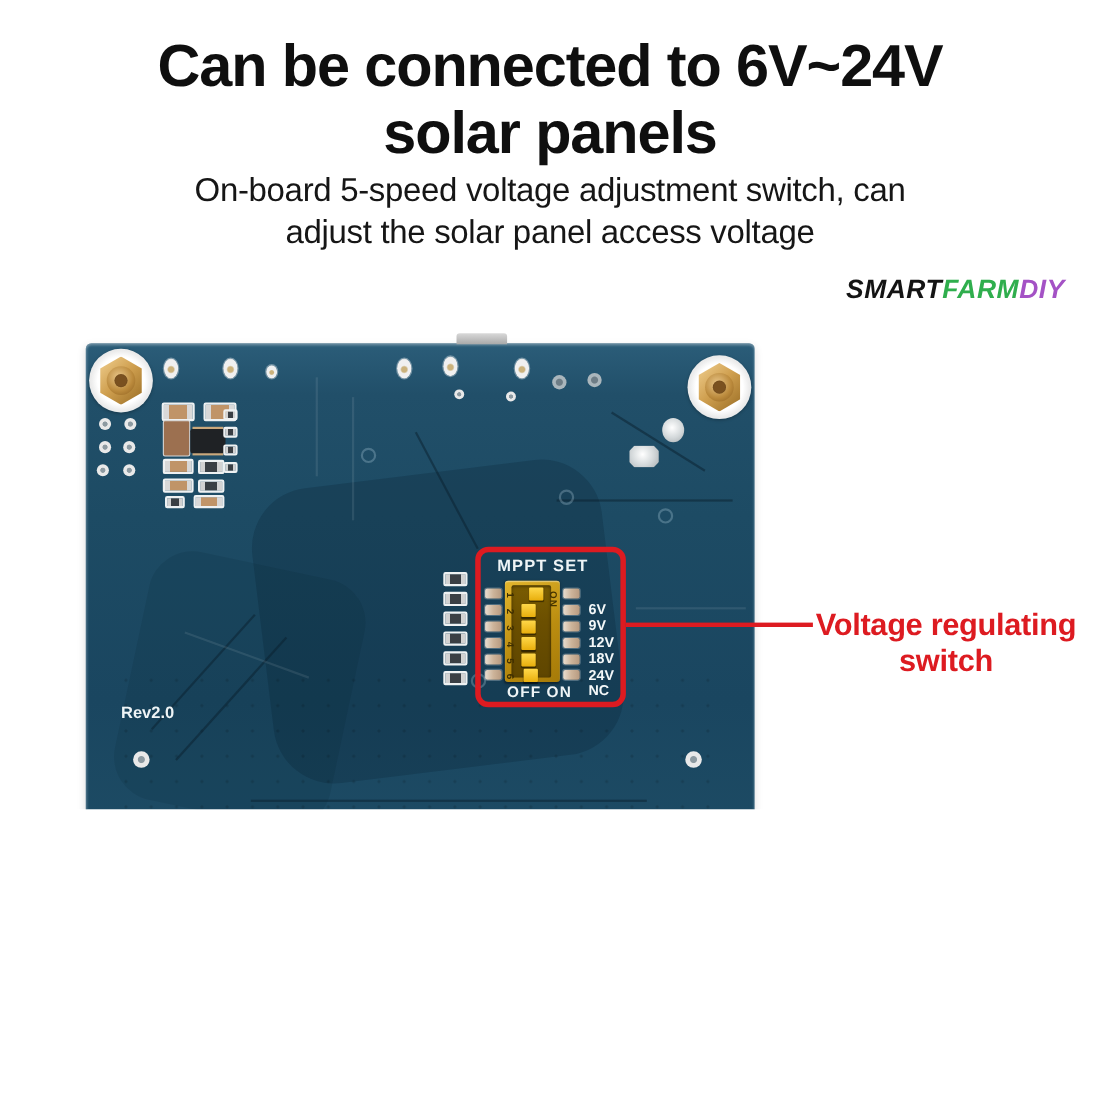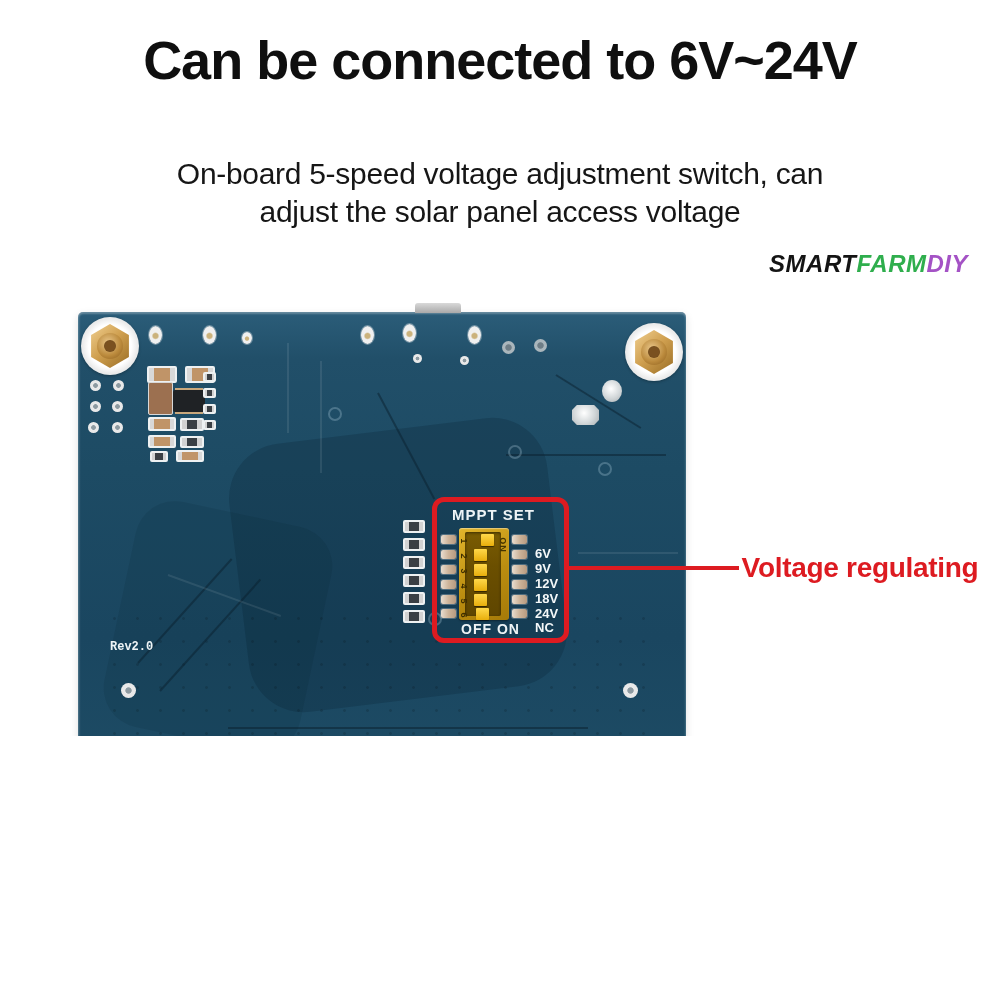--- a/index.html
+++ b/index.html
@@ -86,20 +86,21 @@
   .hl-label{position:absolute;left:735px;top:551px;width:250px;text-align:center;color:#dd1b21;
             font-size:28px;line-height:33px;font-weight:600;letter-spacing:-0.3px;}
 </style>
 </head>
 <body>
 
 <div id="canvas">
 
   <div class="headline">
     <div>Can be connected to 6V~24V</div>
+    <div>solar panels</div>
   </div>
   <div class="subhead">
     <div>On-board 5-speed voltage adjustment switch, can</div>
     <div>adjust the solar panel access voltage</div>
   </div>
 
   <div class="brand">
     <span class="b1">SMART</span><span class="b2">FARM</span><span class="b3">DIY</span>
   </div>
 
@@ -191,21 +192,21 @@
     <div class="via" style="left:43px;top:371px;width:15px;height:15px;"></div>
     <div class="via" style="left:545px;top:371px;width:15px;height:15px;"></div>
     <div class="bpad" style="left:120px;top:470px;"></div>
     <div class="bpad" style="left:144px;top:470px;"></div>
     <div class="bpad" style="left:167px;top:469px;"></div>
     <div class="bpad" style="left:120px;top:501px;"></div>
     <div class="bpad" style="left:144px;top:501px;"></div>
     <div class="bpad" style="left:166px;top:501px;"></div>
     <div style="position:absolute;left:132px;top:516px;width:16px;height:13px;background:#141414;border-radius:2px;"></div>
 
-    <div class="silk" style="left:32px;top:328px;font-size:12px;font-family:Liberation Mono, monospace;">Rev2.0</div>
+    <div class="silk" style="left:32px;top:328px;font-size:15px;">Rev2.0</div>
 
     <div class="cmp" style="left:325px;top:208px;width:22px;height:13px;"></div>
     <div class="cmp" style="left:325px;top:226px;width:22px;height:13px;"></div>
     <div class="cmp" style="left:325px;top:244px;width:22px;height:13px;"></div>
     <div class="cmp" style="left:325px;top:262px;width:22px;height:13px;"></div>
     <div class="cmp" style="left:325px;top:280px;width:22px;height:13px;"></div>
     <div class="cmp" style="left:325px;top:298px;width:22px;height:13px;"></div>
 
     <div class="silk" style="left:374px;top:194px;font-size:15px;letter-spacing:1px;">MPPT SET</div>
 
@@ -246,15 +247,16 @@
     <div class="vlabel" style="top:280px;">24V</div>
     <div class="vlabel" style="top:294px;">NC</div>
 
     <div class="silk" style="left:383px;top:309px;font-size:14px;letter-spacing:1px;">OFF ON</div>
   </div>
 
   <div class="hl-box"></div>
   <div class="hl-line"></div>
   <div class="hl-label">
     <div>Voltage regulating</div>
+    <div>switch</div>
   </div>
 
 </div>
 
 </body></html>

